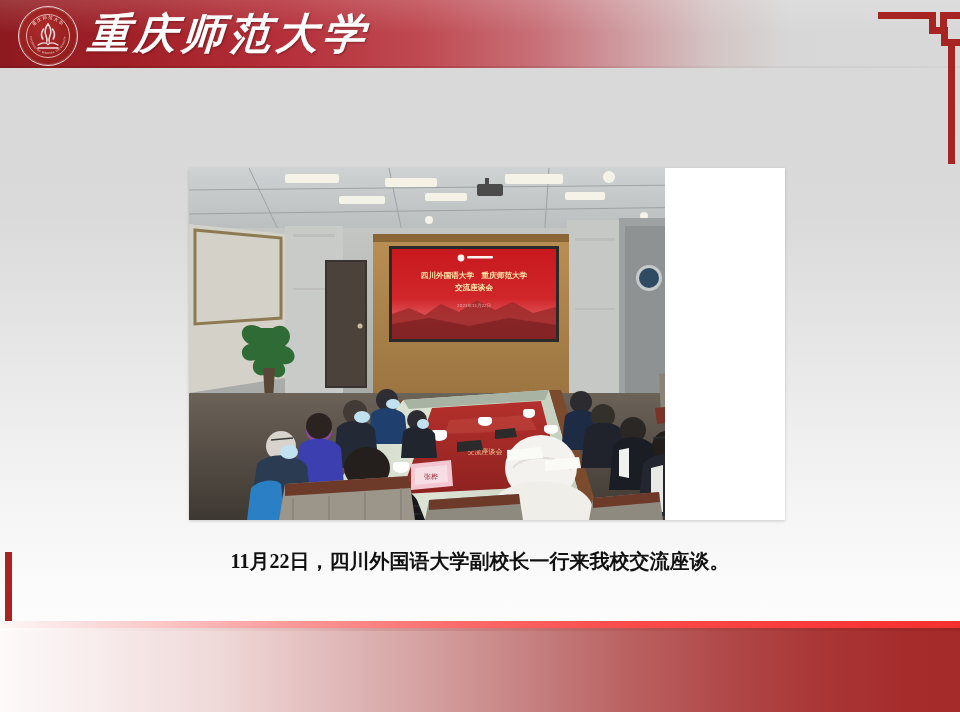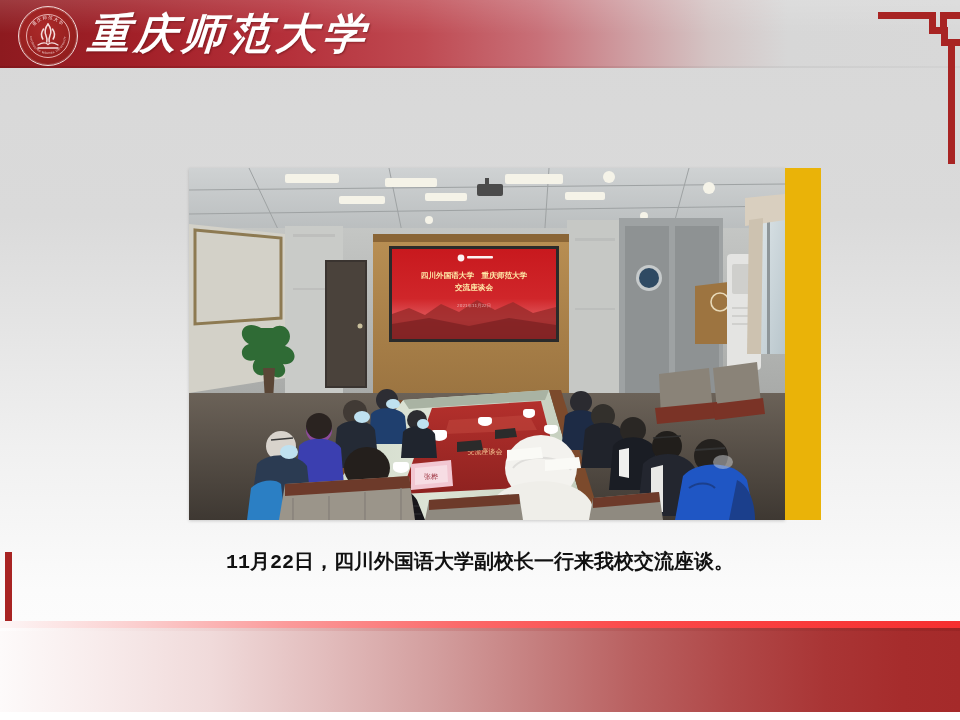--- a/index.html
+++ b/index.html
@@ -37,26 +37,26 @@
     transform:skewX(-4deg);
     white-space:nowrap;}
 
   
   .corner-tr{position:absolute;right:0px;top:4px;width:100px;height:160px;}
   .corner-bl{position:absolute;left:0px;bottom:8px;width:100px;height:160px;}
 
   
   .photo-frame{position:absolute;left:189px;top:168px;width:596px;height:352px;
     background:#ffffff;padding:0;box-shadow:0 1px 3px rgba(0,0,0,.18);}
-  .photo{position:absolute;left:0;top:0;width:632px;height:352px;overflow:hidden;background:#eab308;}
+  .photo{position:absolute;left:0;top:0;width:476px;height:352px;overflow:hidden;background:#86efac;}
   .photo svg{display:block;}
 
   
   .caption{position:absolute;left:0;top:548px;width:960px;text-align:center;}
-  .caption span{font-family:Liberation Mono, monospace;
+  .caption span{font-family:Liberation Serif, serif;
     font-size:20px;font-weight:700;color:#111111;letter-spacing:0px;}
 
   
   .bottom-line{position:absolute;left:0;top:621px;width:960px;height:7px;
     background:linear-gradient(to right,#fdf6f6 0%,#fbcfcf 14%,#fb9a9a 30%,#fb6a6a 48%,#fb4a4a 66%,#f93b3b 84%,#f53030 100%);}
   .bottom-band{position:absolute;left:0;top:628px;width:960px;height:84px;
     background:linear-gradient(to right,#fdfafa 0%,#f8ecec 10%,#f0dada 22%,#e2bcbc 34%,#d29c9c 46%,#c57e7e 56%,#b96060 66%,#b04848 76%,#a93535 86%,#a62c2c 94%,#a52a2a 100%);}
   .bottom-band-top{position:absolute;left:0;top:628px;width:960px;height:3px;
     background:linear-gradient(to right,rgba(255,255,255,.6) 0%,rgba(200,120,120,.35) 40%,rgba(140,30,30,.45) 100%);}
   .bottom-white{position:absolute;left:0;top:712px;width:960px;height:8px;background:#ffffff;}

